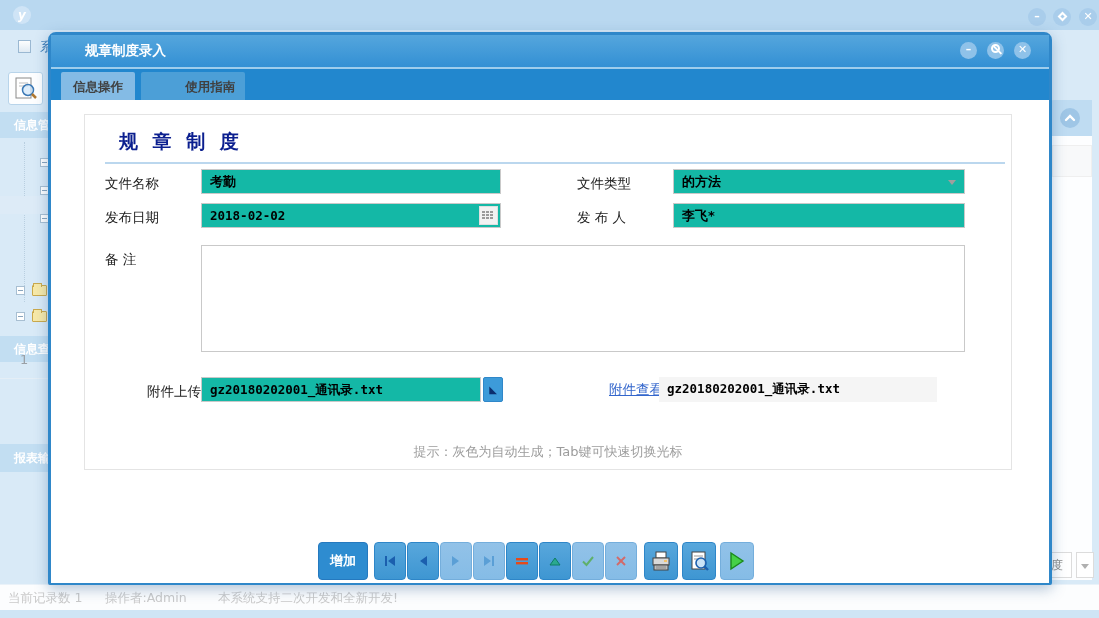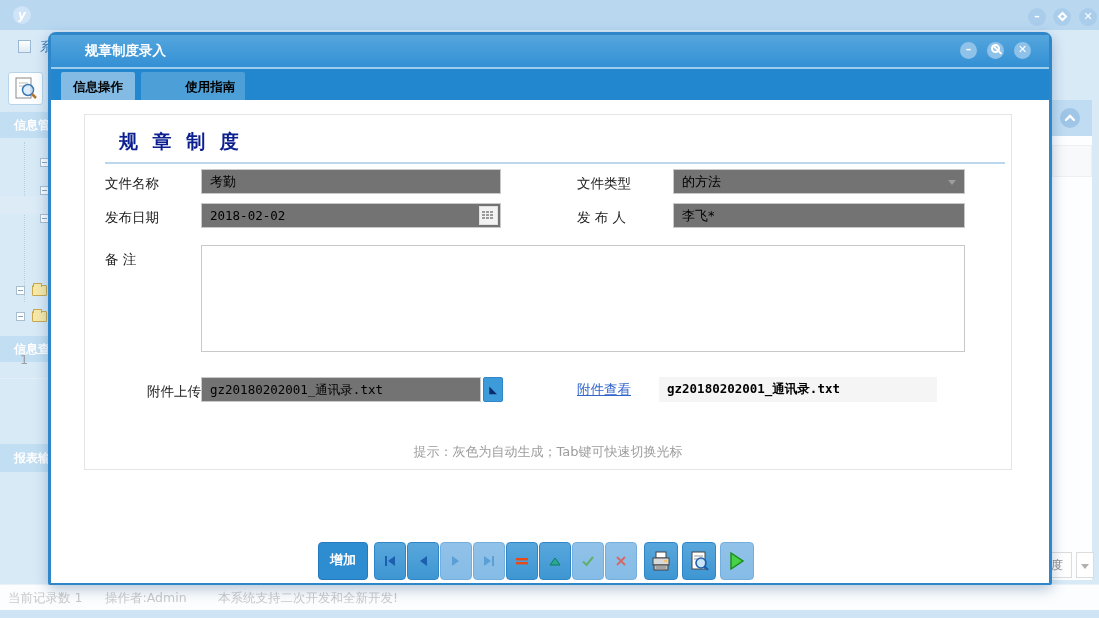--- a/index.html
+++ b/index.html
@@ -63,46 +63,46 @@
   .mtitlebar { position:relative; height:32px; background:linear-gradient(#55a6dd,#3390d4); }
   .mtitle { position:absolute; left:34px; top:7px; color:#fff; font-weight:bold; font-size:13.5px; }
   .mbtn { position:absolute; top:7px; width:17px; height:17px; border-radius:50%; background:#8fc2e9;
           color:#fff; text-align:center; line-height:16px; font-size:11px; font-weight:bold; cursor:pointer; }
   .mbtn .slashcirc { display:inline-block; width:9px; height:9px; border:2px solid #fff; border-radius:50%;
                      position:relative; margin-top:2px; }
   .mbtn .slashcirc:before { content:""; position:absolute; left:-1px; top:3px; width:11px; height:2px;
                             background:#fff; transform:rotate(45deg); }
   .tabbar { position:relative; height:33px; background:#2287ce; border-top:2px solid #9ecdec; padding:3px 0 0 10px; }
   .tab { display:inline-block; height:30px; min-width:74px; text-align:center; line-height:30px;
-         color:#000000; font-weight:bold; font-size:12.5px; margin-right:2px; border-radius:2px 2px 0 0;
+         color:#404040; font-weight:bold; font-size:12.5px; margin-right:2px; border-radius:2px 2px 0 0;
          padding:0 10px; cursor:pointer; }
   .tab.active { background:#84bbe5; }
   .tab.inactive { background:#4c9fd7;padding-left:44px; }
   .mcontent { position:relative; height:483px; background:#fff; }
 
   .formpanel { position:absolute; left:33px; top:14px; width:928px; height:356px;
                background:#fff; border:1px solid #e4e4e4;padding-left:44px; }
   .fheading { position:absolute; left:20px; right:6px; top:10px; color:#0b1f8f; font-size:19px;
               font-weight:bold; letter-spacing:4px; padding:4px 0 7px 14px; border-bottom:2px solid #bbd7ee; }
   .flabel { position:absolute; width:96px; color:#222; font-size:13.5px; line-height:24px; white-space:nowrap; }
-  .fbox { position:absolute; height:25px; background:#737373; border:1px solid #c9c9c9; line-height:23px;
-          padding-left:8px; font-weight:normal; overflow:hidden; white-space:nowrap; }
+  .fbox { position:absolute; height:25px; background:#14b8a6; border:1px solid #c9c9c9; line-height:23px;
+          padding-left:8px; font-weight:bold; overflow:hidden; white-space:nowrap; }
   .mono { font-family:"DejaVu Sans Mono", monospace; font-size:12.5px; }
   .selarrow { position:absolute; right:8px; top:10px; border:4px solid transparent; border-top:5px solid #9e9e9e; }
   .calbtn { position:absolute; right:2px; top:2px; width:19px; height:19px; background:#f2f2f2; border:1px solid #e0e0e0; }
   .remarkbox { position:absolute; left:116px; top:130px; width:764px; height:107px; background:#fff; border:1px solid #c9c9c9; }
   .upbtn { position:absolute; left:398px; top:262px; width:20px; height:25px; background:#3d9bd9;
            border:1px solid #2f87c9; border-radius:2px; color:#0b2e6e; font-size:10px; text-align:center; line-height:24px; cursor:pointer; }
-  .viewlink { position:absolute; color:#3366cc; text-decoration:underline; font-size:13.5px; line-height:24px; cursor:pointer; }
+  .viewlink { position:absolute; color:#3366cc; text-decoration:underline; font-size:13.5px; line-height:24px; cursor:pointer;margin-left:32px; }
   .viewbox { position:absolute; left:574px; top:262px; width:278px; height:25px; background:#f5f5f5;
              line-height:24px; padding-left:8px; font-weight:bold; overflow:hidden; white-space:nowrap; }
   .hint { position:absolute; left:0; top:328px; width:100%; text-align:center; color:#9c9c9c; font-size:13px; }
 
   
-  .tbtn { position:absolute; top:442px; height:38px; border-radius:4px; cursor:pointer;font-family:Liberation Mono, monospace; }
+  .tbtn { position:absolute; top:442px; height:38px; border-radius:4px; cursor:pointer; }
   .tbtn.txt { width:50px; background:#2e8cd0; border:1px solid #2579bf; color:#fff; font-weight:bold;
               font-size:13px; text-align:center; line-height:36px; }
   .tbtn.nav { width:32px; display:flex; align-items:center; justify-content:center; }
   .tbtn.en  { background:linear-gradient(#58a7dc,#3e96d2); border:1px solid #2e86c8; }
   .tbtn.dis { background:linear-gradient(#92c2e8,#85bce6); border:1px solid #74aedc; }
   .tbtn.big { width:34px; display:flex; align-items:center; justify-content:center; }
 </style>
 </head>
 <body>
 

